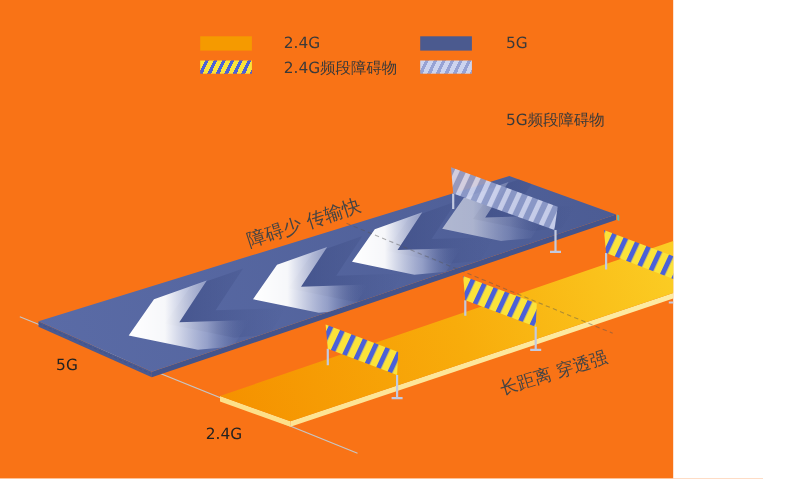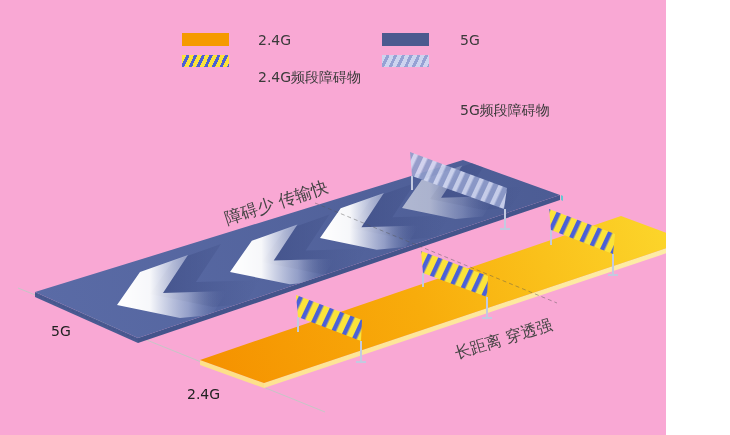--- a/index.html
+++ b/index.html
@@ -1,20 +1,20 @@
 <!DOCTYPE html>
 <html><head>
   <meta charset="utf-8">
   <style>
     html, body { margin: 0; padding: 0; background: #ffffff; }
     #stage {
       position: relative;
-      width: 666px; height: 435px;
+      width: 612px; height: 435px;
       overflow: hidden;
-      background: #f9a8d4;
+      background: #f97316;
       font-family: "DejaVu Sans", "Liberation Sans", sans-serif;
       color: #333333;
     }
     .legend-swatch { position: absolute; width: 47px; }
     .legend-text {
       position: absolute;
       font-size: 14px; line-height: 14px;
       color: #3a3a3a; white-space: nowrap;
     }
     .sw-orange { background: #f59a00; }
@@ -34,21 +34,21 @@
 <div id="stage">
 
   <div>
     <div class="legend-swatch sw-orange" style="left:182px;top:33px;height:13px;"></div>
     <div class="legend-text" style="left:258px;top:33px;">2.4G</div>
 
     <div class="legend-swatch sw-blue" style="left:382px;top:33px;height:13px;"></div>
     <div class="legend-text" style="left:460px;top:33px;">5G</div>
 
     <div class="legend-swatch sw-ystripe" style="left:182px;top:55px;height:12px;"></div>
-    <div class="legend-text" style="left:258px;top:55px;margin-top:15px;">2.4G频段障碍物</div>
+    <div class="legend-text" style="left:258px;top:55px;">2.4G频段障碍物</div>
 
     <div class="legend-swatch sw-bstripe" style="left:382px;top:55px;height:12px;"></div>
     <div class="legend-text" style="left:460px;top:55px;margin-top:48px;">5G频段障碍物</div>
   </div>
 
   <svg id="diagram" width="730" height="435" viewBox="0 0 730 435">
     <defs>
       <linearGradient id="gBlueTop" gradientUnits="userSpaceOnUse" x1="35" y1="300" x2="560" y2="170">
         <stop offset="0" stop-color="#5a6ba6"></stop>
         <stop offset="1" stop-color="#4c5c94"></stop>

